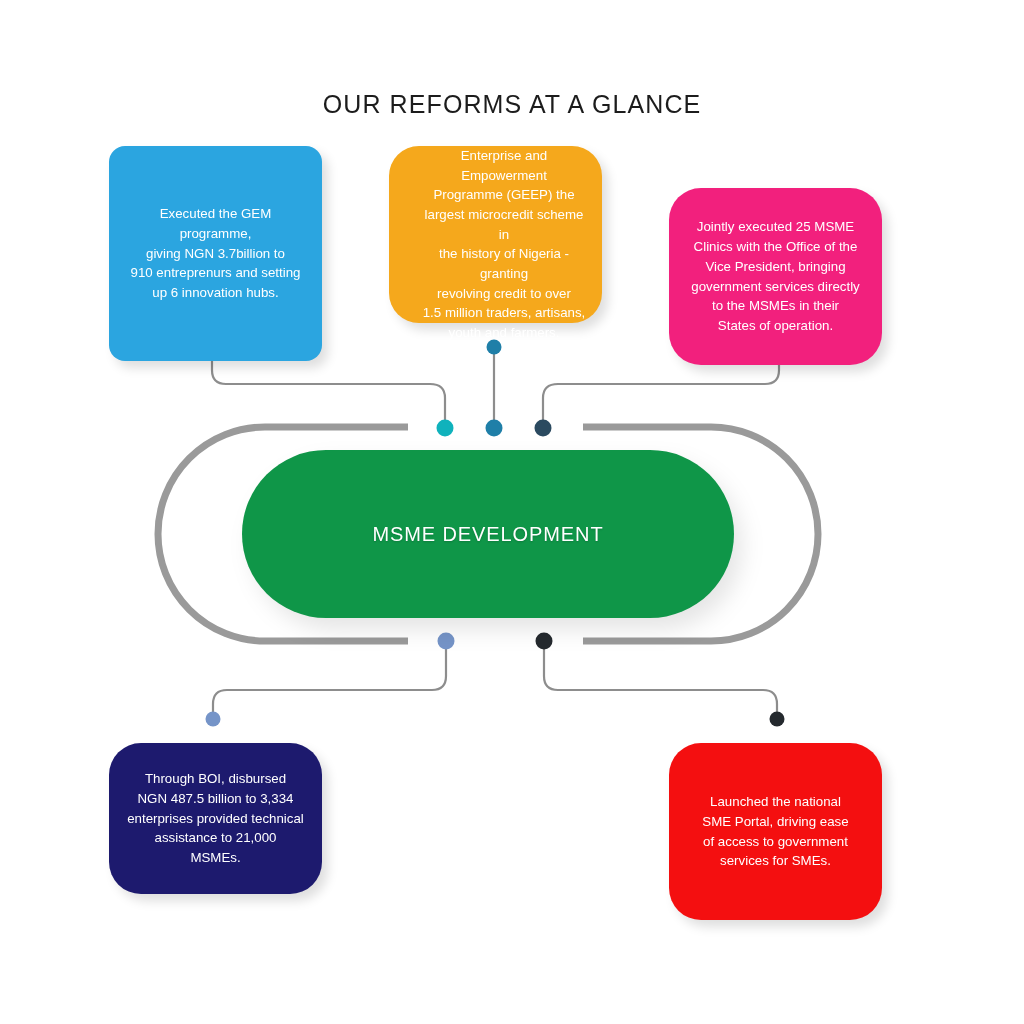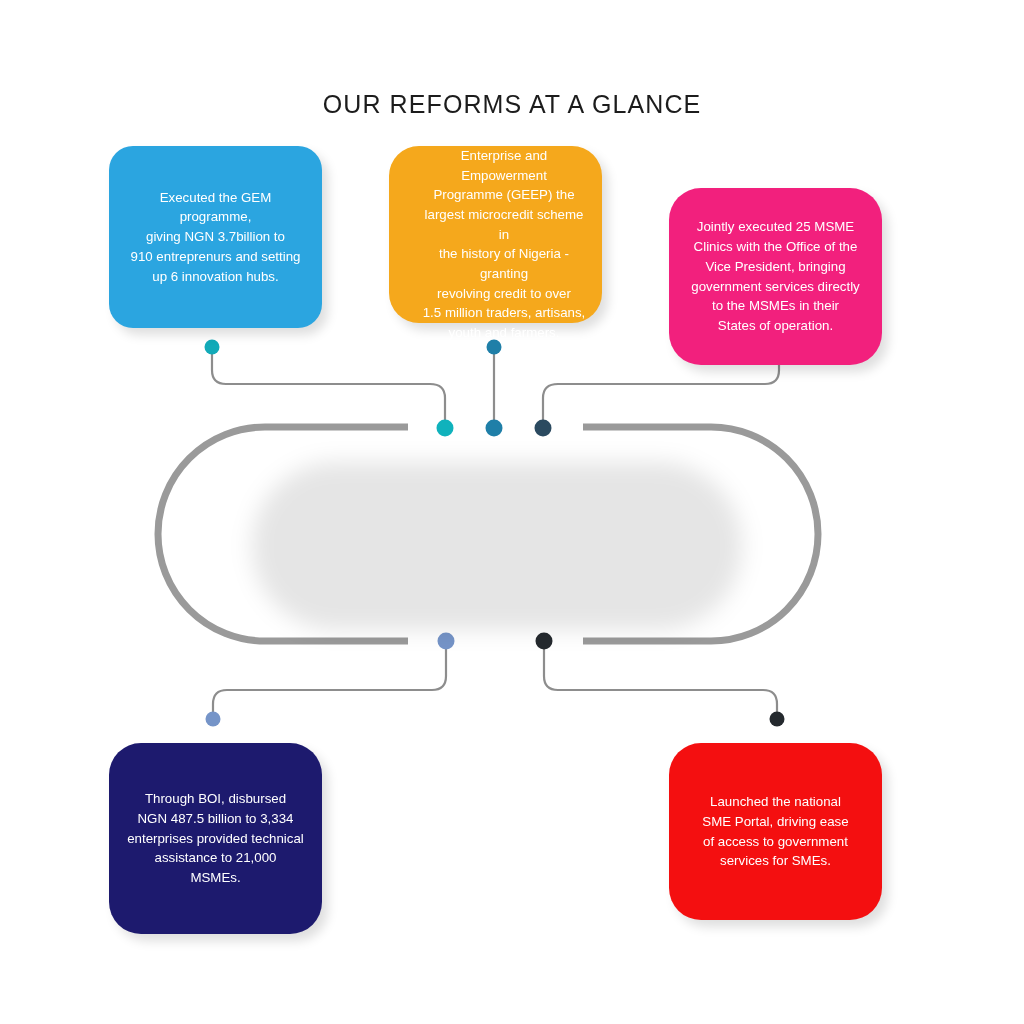--- a/index.html
+++ b/index.html
@@ -60,41 +60,41 @@
     line-height: 1.48;
     padding: 10px 14px;
     box-shadow: 6px 7px 11px rgba(0,0,0,0.13);
   }
   .card .card-text {
     display: block;
     white-space: pre-line;
   }
 
   #card-gem {
-    left: 109px; top: 146px; width: 213px; height: 182px;
+    left: 109px; top: 146px; width: 213px; height: 215px;
     background: #2ba5e0;
     font-size: 13.3px;
-    border-radius: 24px;
+    border-radius: 16px;
   }
   #card-geep {
     left: 389px; top: 146px; width: 213px; height: 177px;
     background: #f5a81c;
     font-size: 13.3px;
     border-radius: 30px;
     padding-left: 31px;
   }
   #card-clinics {
     left: 669px; top: 146px; width: 213px; height: 177px;
     background: #f2207d;
     font-size: 13.3px;
     border-radius: 32px;
     margin-top: 42px;
   }
   #card-boi {
-    left: 109px; top: 743px; width: 213px; height: 191px;
+    left: 109px; top: 743px; width: 213px; height: 151px;
     background: #1d1a6e;
     font-size: 13.3px;
     border-radius: 32px;
   }
   #card-portal {
     left: 669px; top: 743px; width: 213px; height: 177px;
     background: #f40f10;
     font-size: 13.3px;
     border-radius: 32px;
     align-items: center;
@@ -181,20 +181,23 @@
     </g>
 
     <g>
       <path d="M 544 641 L 544 676 Q 544 690 558 690 L 763 690 Q 777 690 777 704 L 777 719" fill="none" stroke="#8d8d8d" stroke-width="2.2" stroke-linecap="round"></path>
       <circle cx="544" cy="641" r="8.5" fill="#24292e"></circle>
       <circle cx="777" cy="719" r="7.5" fill="#24292e"></circle>
     </g>
   </svg>
 
   <div id="hub-shadow"></div>
+  <div id="hub">
+    <span id="hub-label">MSME DEVELOPMENT</span>
+  </div>
 
   <div class="card" id="card-gem">
     <span class="card-text">Executed the GEM programme,
 giving NGN 3.7billion to
 910 entreprenurs and setting
 up 6 innovation hubs.</span>
   </div>
 
   <div class="card" id="card-geep">
     <span class="card-text">Executed the Government

